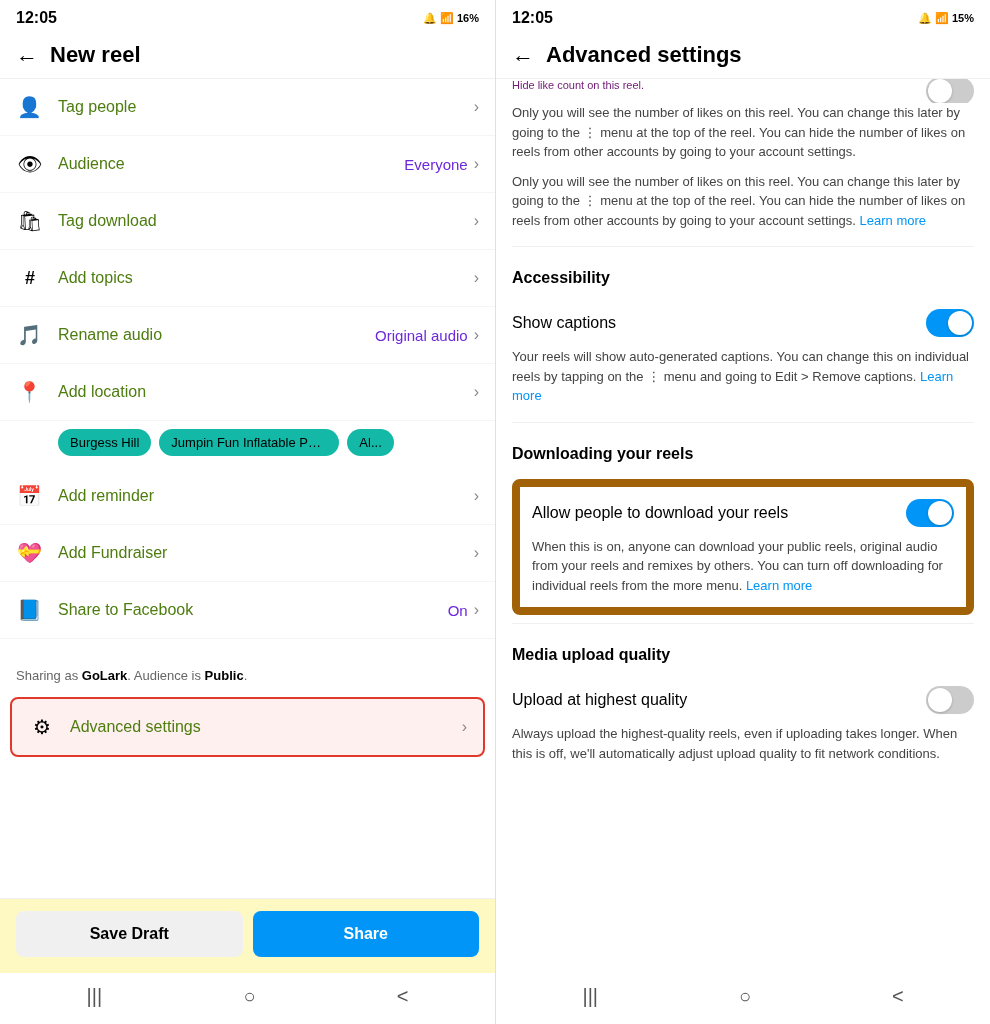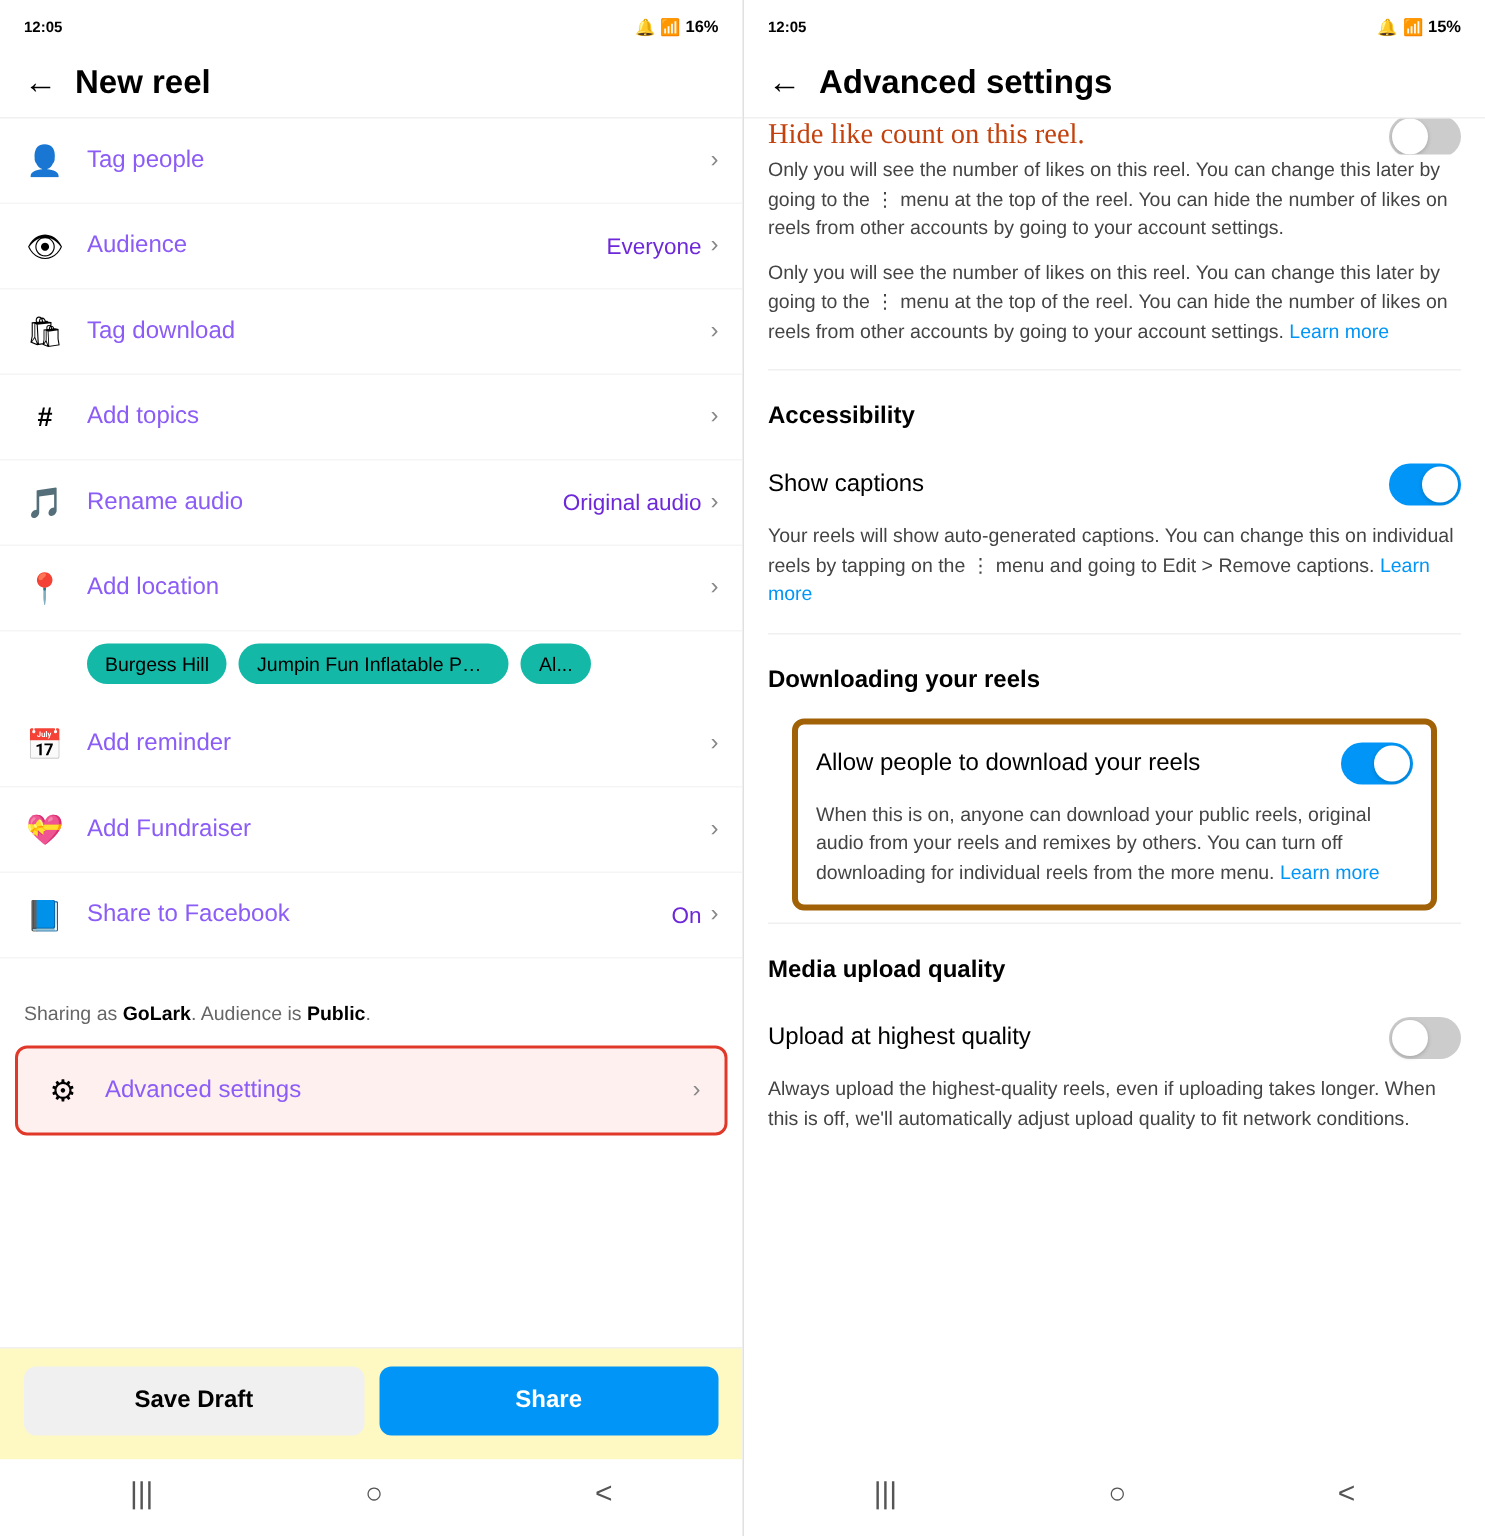--- a/index.html
+++ b/index.html
@@ -30,21 +30,21 @@
     
     .status-bar {
       display: flex;
       justify-content: space-between;
       align-items: center;
       padding: 8px 16px 4px;
       font-size: 12px;
       font-weight: 600;
       height: 32px;
     }
-    .status-left { font-weight: 700; font-size: 10px; }
+    .status-left { font-weight: 700; font-size: 16px; }
     .status-right {
       display: flex;
       align-items: center;
       gap: 3px;
       font-size: 11px;
     }
 
     
     .page-header {
       display: flex;
@@ -85,21 +85,21 @@
       display: flex;
       align-items: center;
       justify-content: center;
       font-size: 20px;
       flex-shrink: 0;
     }
     .menu-item-label {
       flex: 1;
       font-size: 16px;
       font-weight: 400;
-      color: #8b5cf6;
+      color: #4d7c0f;
     }
     .menu-item-value {
       font-size: 15px;
       color: #6d28d9;
       margin-right: 6px;
     }
     .chevron {
       font-size: 16px;
       color: #888;
     }
@@ -253,39 +253,38 @@
       position: absolute;
       top: 2px;
       transition: left 0.2s;
       box-shadow: 0 1px 3px rgba(0,0,0,0.2);
     }
     .toggle-switch.on .toggle-knob { left: 22px; }
     .toggle-switch.off .toggle-knob { left: 2px; }
 
     
     .highlighted-box {
-      border: 4px solid #a16207;
+      border: 8px solid #a16207;
       border-radius: 8px;
       padding: 12px;
-      margin: 8px 16px;
+      margin: 8px 0;
       background: #fff;
     }
     .highlighted-box .toggle-row {
       padding-top: 0;
     }
     .highlighted-box .settings-description {
       padding-bottom: 0;
     }
     .partial-text-clipped {
       overflow: hidden;
       max-height: 24px;
-      font-size: 19px;
-      color: #c2410c;
+      font-size: 11px;
+      color: #701a75;
       padding-bottom: 8px;
-      font-family: Liberation Serif, serif;
     }
   </style>
 </head>
 <body>
 
 <div class="phone-panel">
 
   <div class="status-bar">
     <span class="status-left">12:05</span>
     <div class="status-right">

